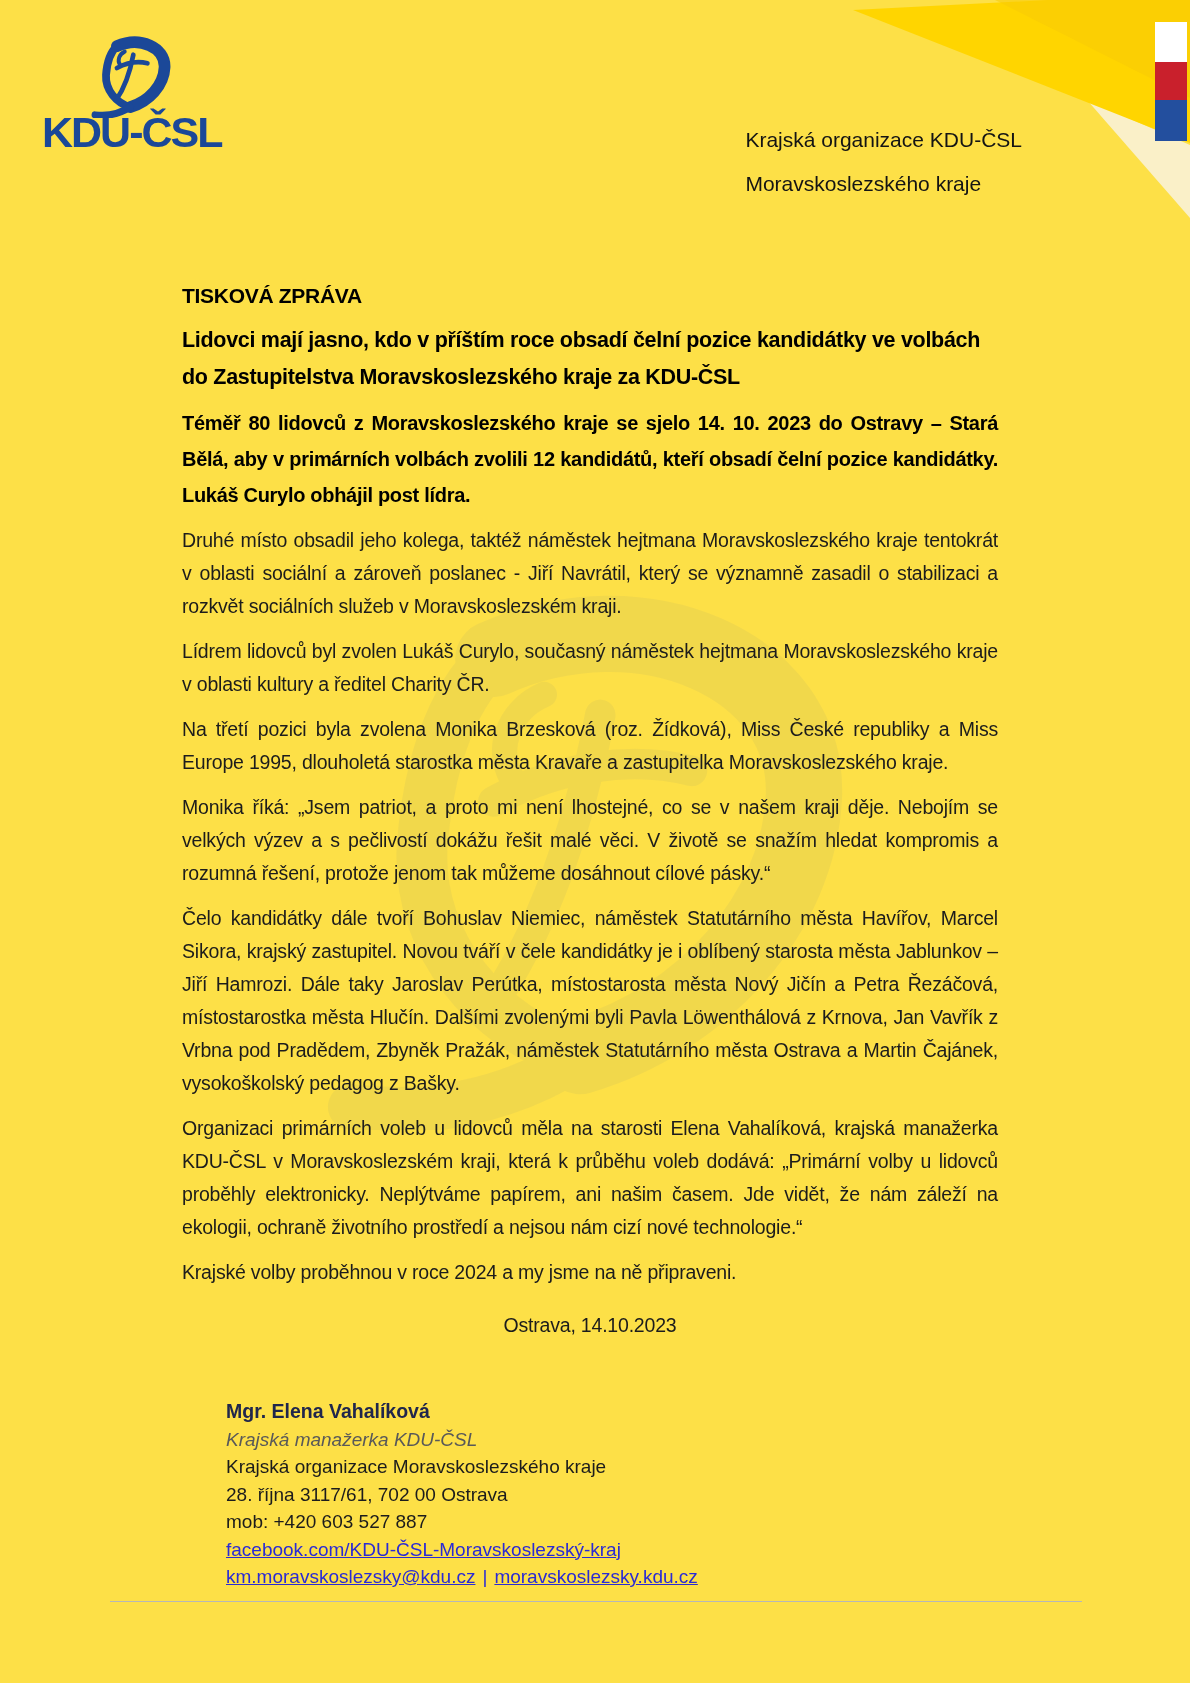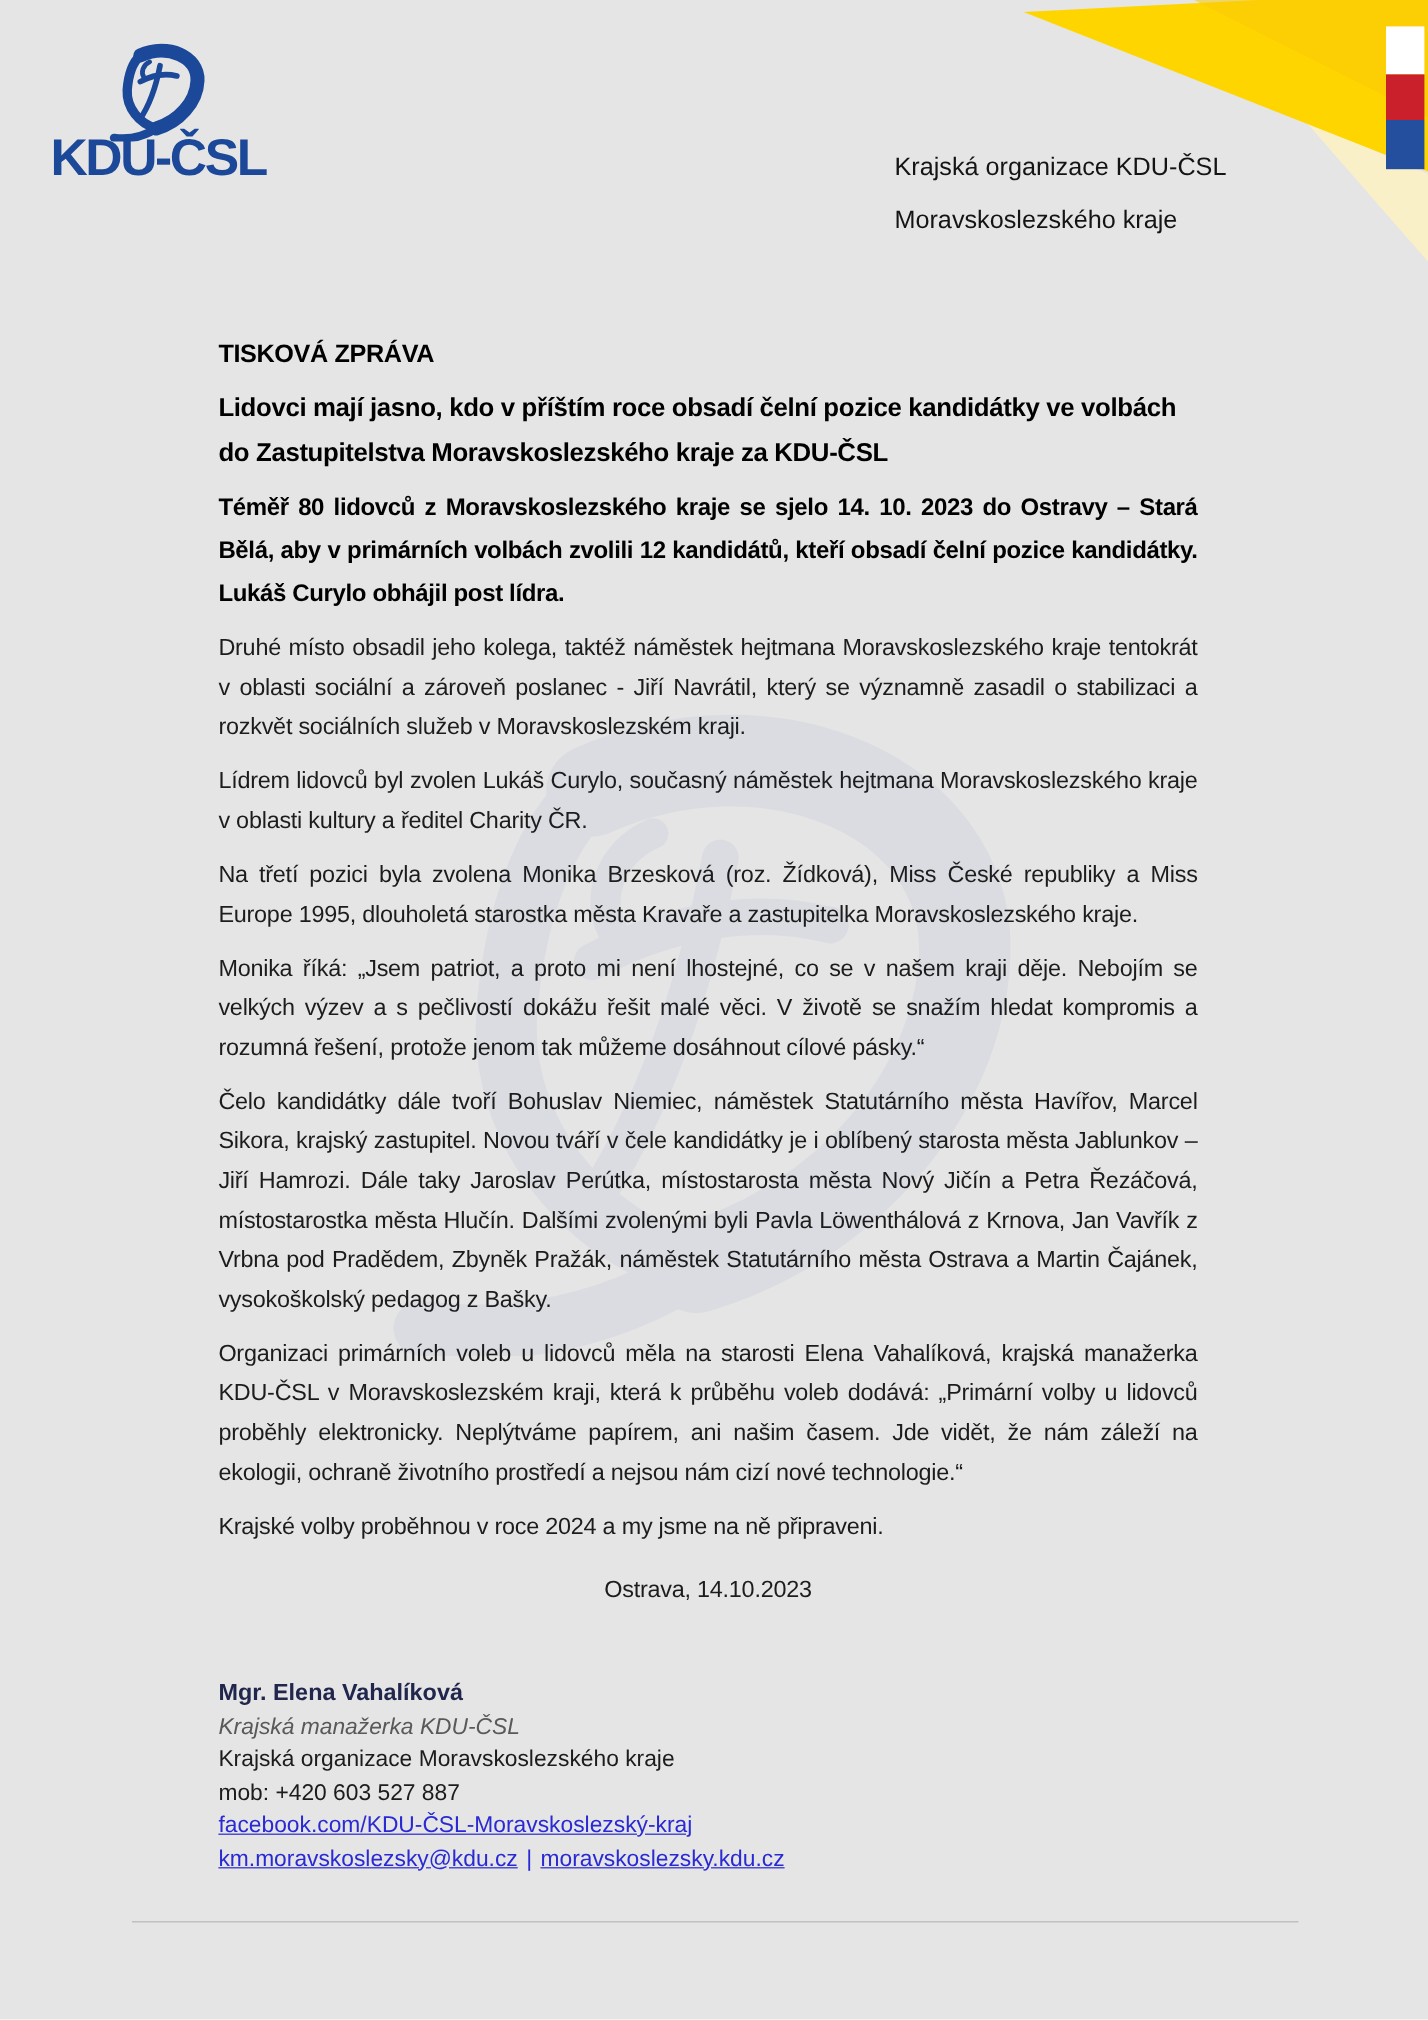--- a/index.html
+++ b/index.html
@@ -1,17 +1,17 @@
 <!DOCTYPE html>
 <html lang="cs"><head>
 <meta charset="utf-8">
 <style>
   html,body{margin:0;padding:0;background:#ffffff;}
   .page{
-    position:relative;width:1190px;height:1683px;background:#e5e5e5;overflow:hidden;
+    position:relative;width:1190px;height:1683px;background:#fde047;overflow:hidden;
     font-family:"Liberation Sans","DejaVu Sans",sans-serif;color:#1a1a1a;
   }
 
   
   .corner{position:absolute;top:0;right:0;display:block;}
 
   
   .logo{position:absolute;left:42px;top:36px;width:200px;color:#1B4898;}
   .logo-emblem{display:block;margin-left:44px;}
   .logo-wordmark{
@@ -30,21 +30,21 @@
 
   
   .content{position:absolute;left:182px;top:284px;width:816px;}
   .kicker{font-size:21px;font-weight:bold;letter-spacing:-0.3px;margin:0 0 14px;color:#000;}
   .title{font-size:21.5px;font-weight:bold;line-height:37px;letter-spacing:-0.3px;margin:0 0 9px;color:#000;}
   .lead{font-size:20px;font-weight:bold;line-height:36px;letter-spacing:-0.3px;margin:0 0 11px;text-align:justify;color:#000;}
   .body-p{font-size:19.5px;line-height:33px;letter-spacing:-0.2px;margin:0 0 12px;text-align:justify;color:#1c1c1c;}
   .dateline{margin:20px 0 0;text-align:center;}
 
   
-  .signature{margin-top:56px;font-size:19px;line-height:27.5px;color:#1c1c1c;}
+  .signature{margin-top:56px;font-size:19px;line-height:27.5px;color:#1c1c1c;margin-left:44px;}
   .sig-name{font-weight:bold;font-size:19.5px;color:#20264C;}
   .sig-role{font-style:italic;color:#595959;}
   .sig-links a{color:#2A2AD5;text-decoration:underline;cursor:pointer;}
   .sig-sep{color:#2A2AD5;margin:0 7px;}
 
   
   .divider{position:absolute;left:110px;top:1601px;width:972px;border-top:1.5px solid #b7b7b7;}
 </style>
 </head>
 <body>
@@ -104,20 +104,21 @@
     <p class="body-p">Čelo kandidátky dále tvoří Bohuslav Niemiec, náměstek Statutárního města Havířov, Marcel Sikora, krajský zastupitel. Novou tváří v čele kandidátky je i oblíbený starosta města Jablunkov – Jiří Hamrozi. Dále taky Jaroslav Perútka, místostarosta města Nový Jičín a Petra Řezáčová, místostarostka města Hlučín. Dalšími zvolenými byli Pavla Löwenthálová z Krnova, Jan Vavřík z Vrbna pod Pradědem, Zbyněk Pražák, náměstek Statutárního města Ostrava a Martin Čajánek, vysokoškolský pedagog z Bašky.</p>
     <p class="body-p">Organizaci primárních voleb u lidovců měla na starosti Elena Vahalíková, krajská manažerka KDU-ČSL v Moravskoslezském kraji, která k průběhu voleb dodává: „Primární volby u lidovců proběhly elektronicky. Neplýtváme papírem, ani našim časem. Jde vidět, že nám záleží na ekologii, ochraně životního prostředí a nejsou nám cizí nové technologie.“</p>
     <p class="body-p">Krajské volby proběhnou v roce 2024 a my jsme na ně připraveni.</p>
 
     <p class="body-p dateline">Ostrava, 14.10.2023</p>
 
     <div class="signature">
       <div class="sig-name">Mgr. Elena Vahalíková</div>
       <div class="sig-role">Krajská manažerka KDU-ČSL</div>
       <div>Krajská organizace Moravskoslezského kraje</div>
+      <div>28. října 3117/61, 702 00 Ostrava</div>
       <div>mob: +420 603 527 887</div>
       <div class="sig-links">
         <a>facebook.com/KDU-ČSL-Moravskoslezský-kraj</a>
       </div>
       <div class="sig-links">
         <a>km.moravskoslezsky@kdu.cz</a><span class="sig-sep">|</span><a>moravskoslezsky.kdu.cz</a>
       </div>
     </div>
   </main>
 

